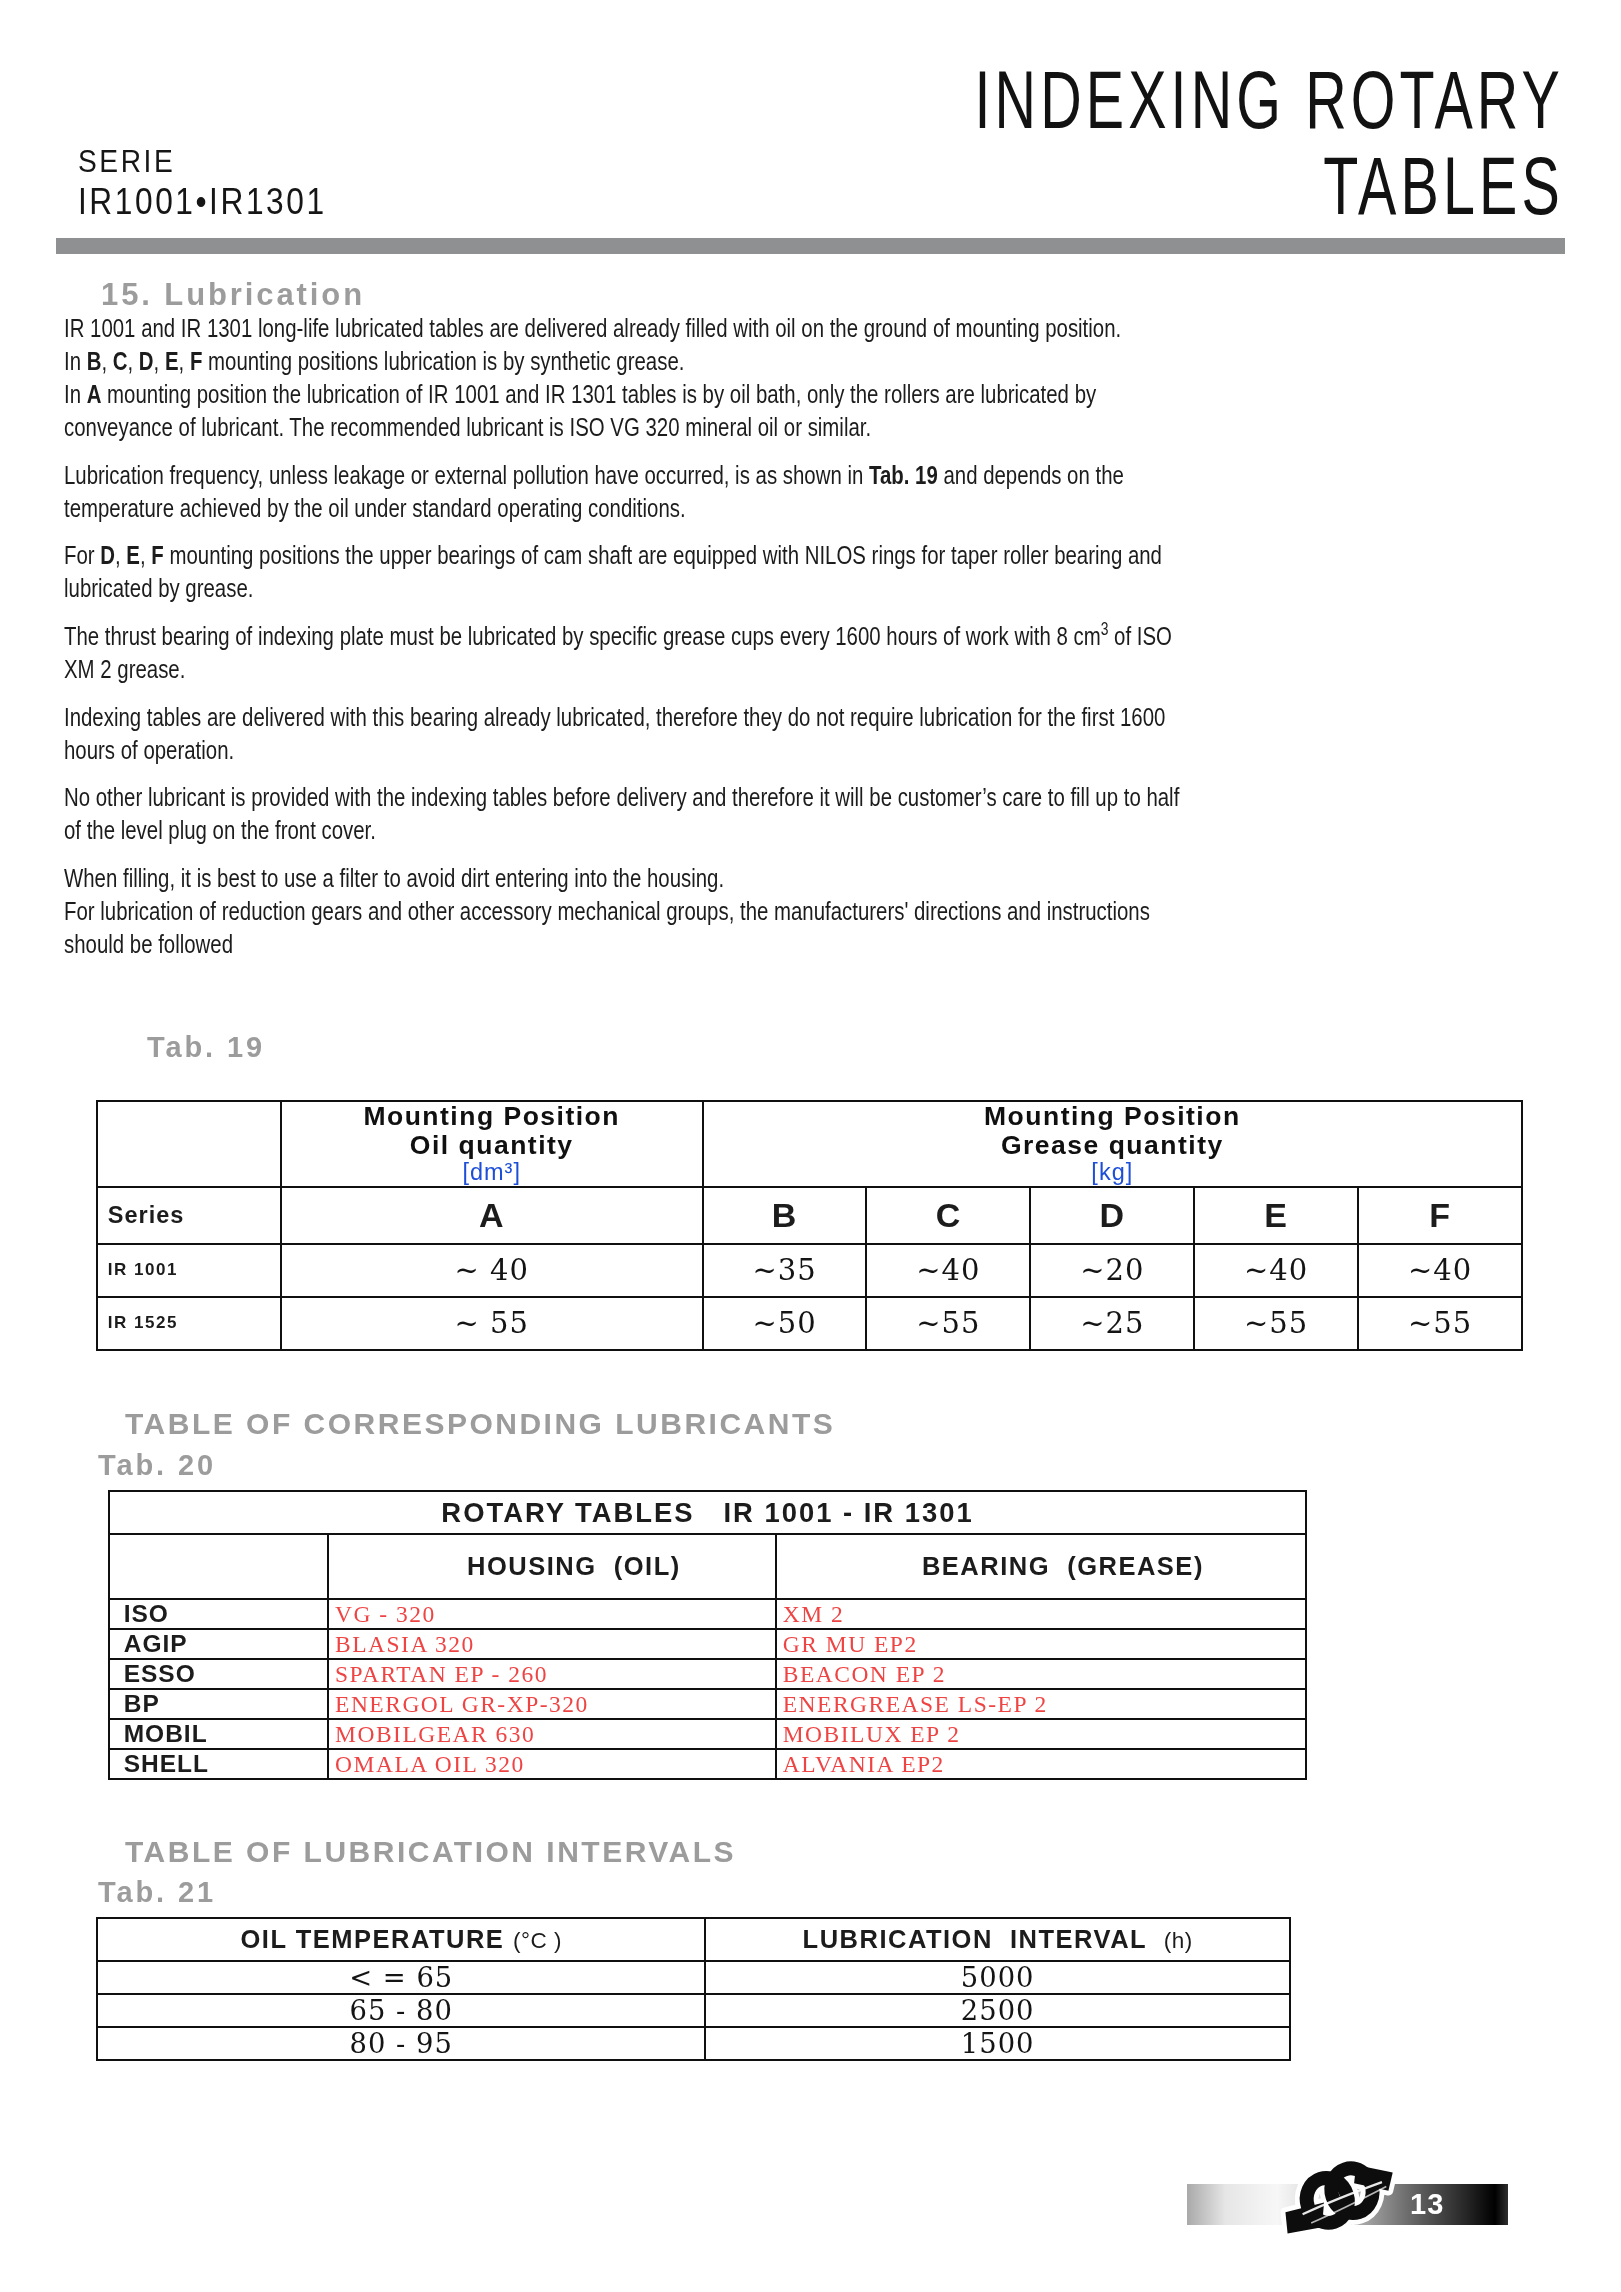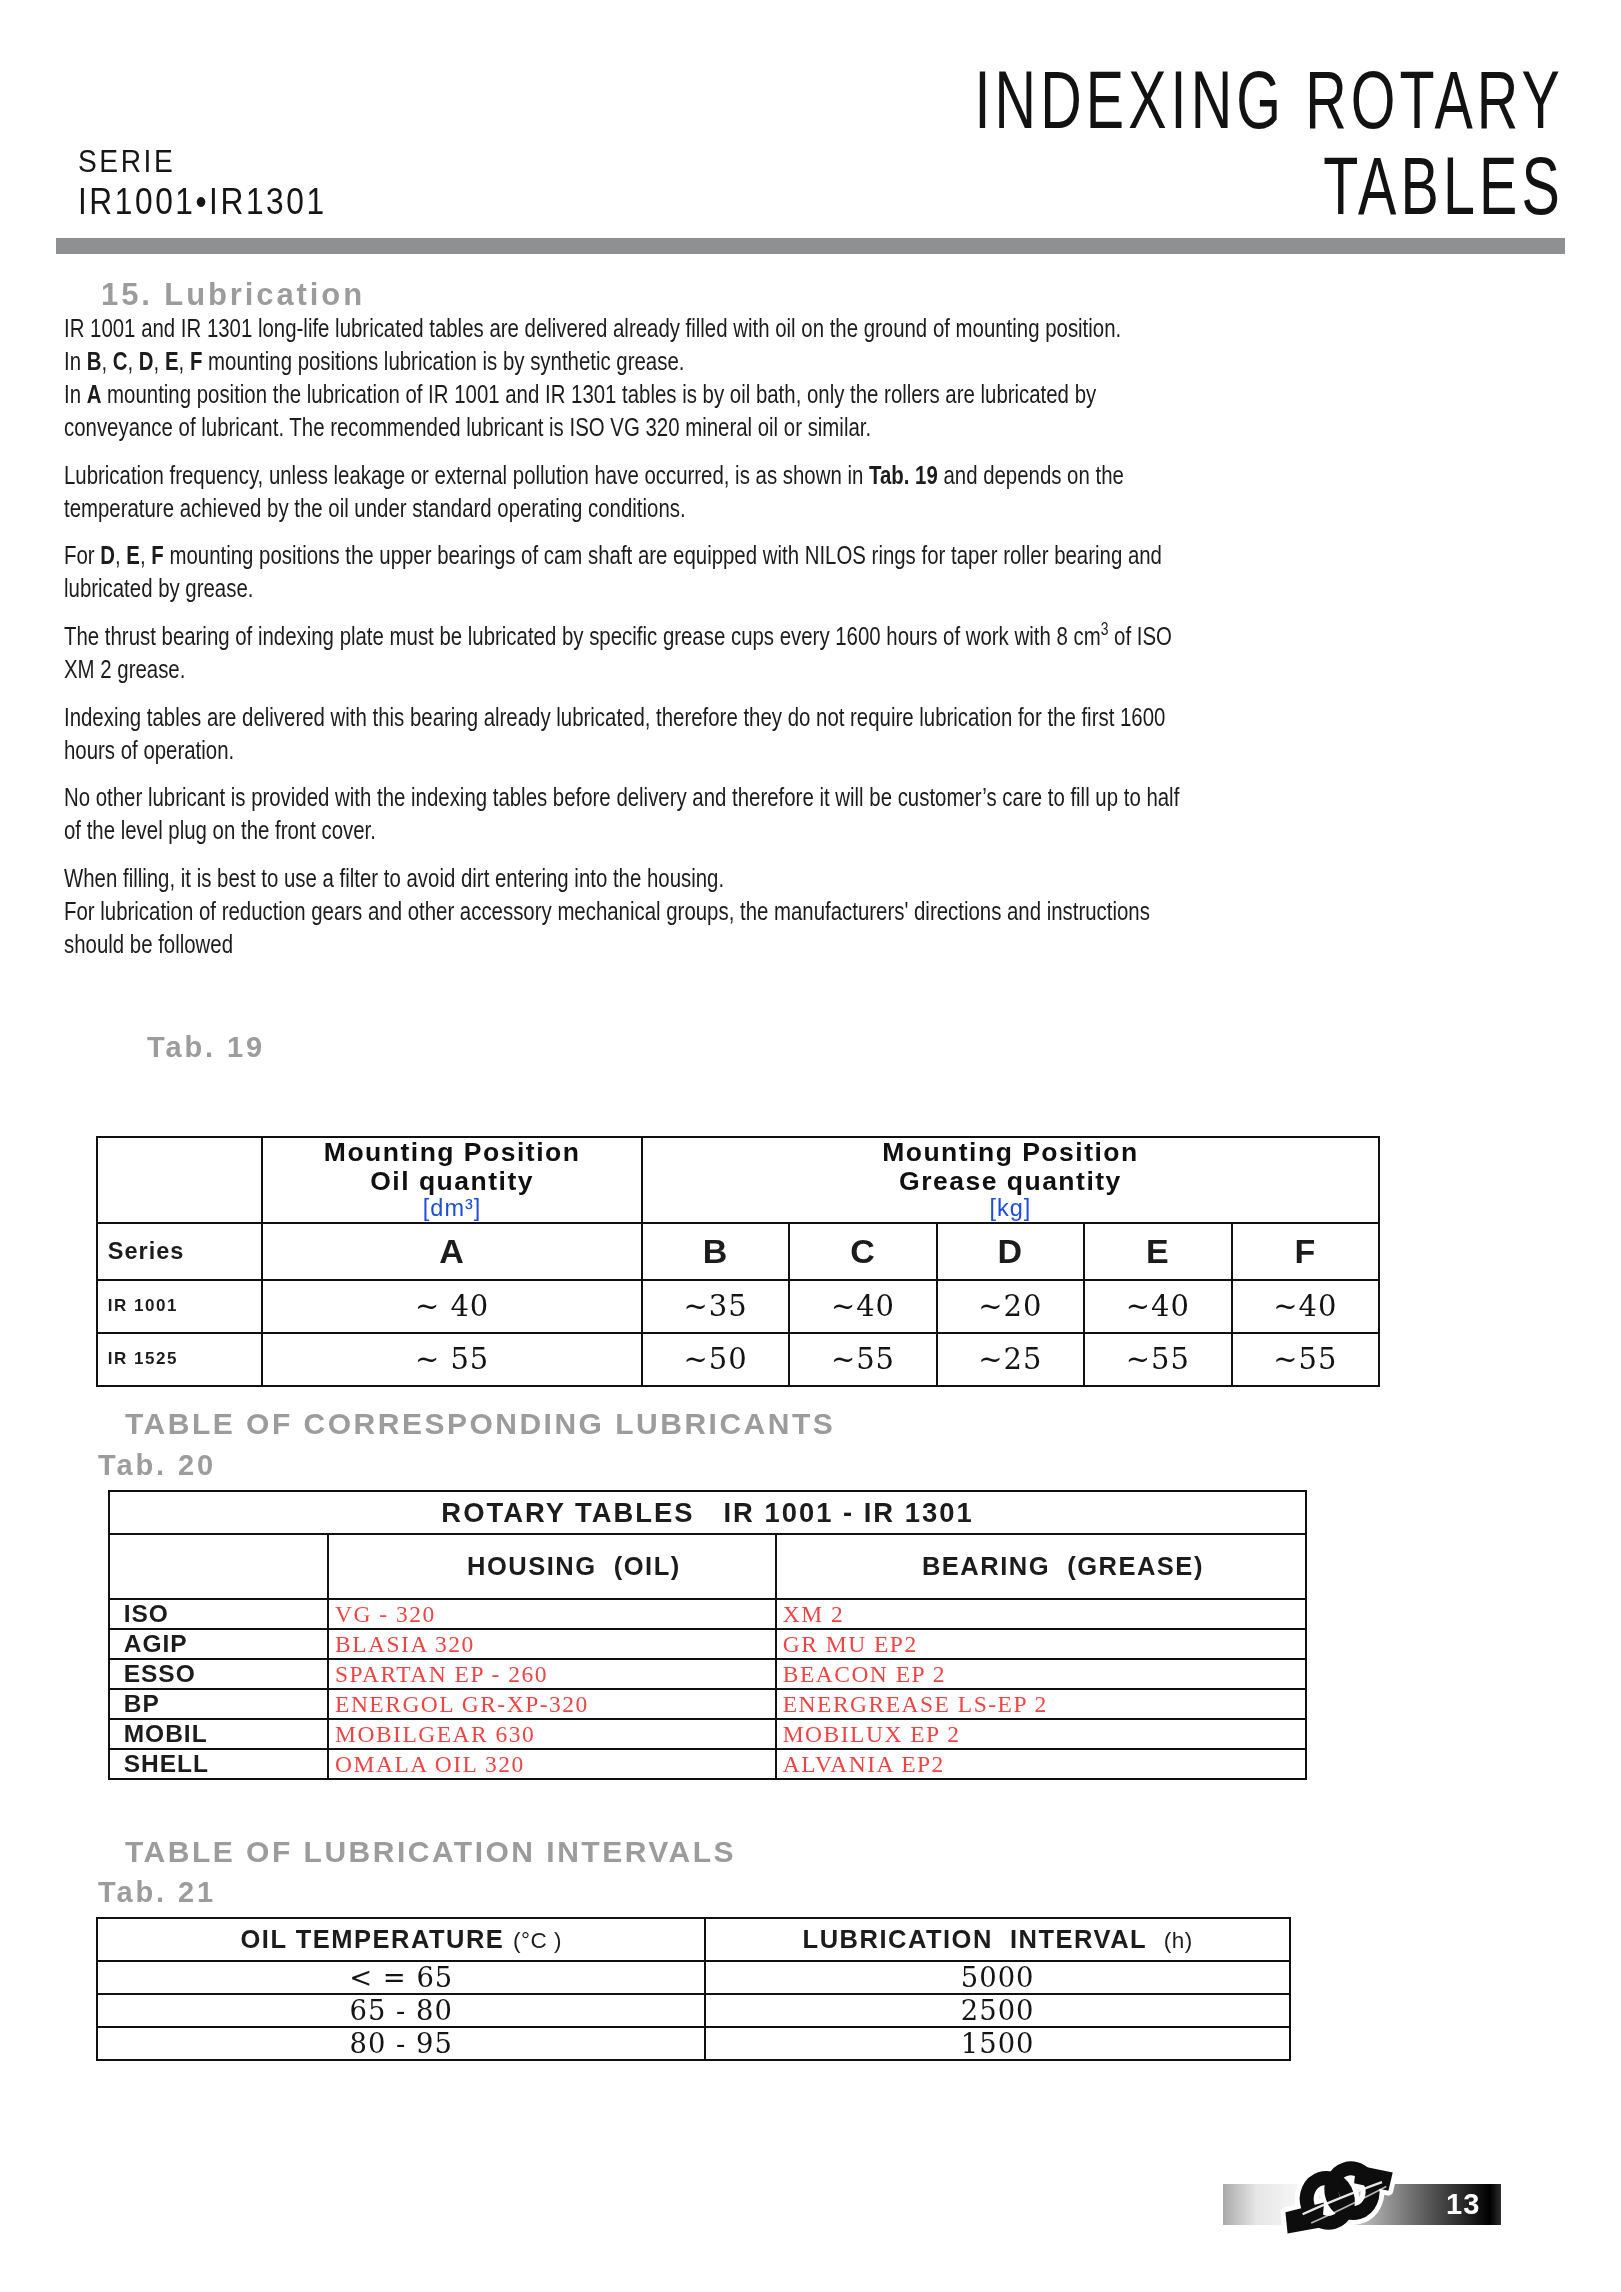--- a/index.html
+++ b/index.html
@@ -45,21 +45,21 @@
   }
   .title-20{left:125px;top:1407px;}
   .title-21{left:125px;top:1835px;}
   
   table{border-collapse:collapse;table-layout:fixed;position:absolute;background:#fff;}
   th,td{border:2px solid #101010;border-top-width:2.9px;border-bottom-width:2.9px;
         text-align:center;vertical-align:middle;padding:0 3.9px;overflow:hidden;}
   table{border:2.9px solid #101010;}
   .num-val{font-family:"DejaVu Serif",serif;font-weight:400;letter-spacing:1px;color:#141414;}
   
-  #table19{left:96px;top:1100px;width:1284px;margin-top:36px;}
+  #table19{left:96px;top:1100px;width:1427px;}
   #table19 .t19-group-row th{height:82px;}
   #table19 .t19-colhdr-row th{height:55px;}
   #table19 tbody tr{height:53px;}
   .g-line{font-size:26.5px;font-weight:bold;letter-spacing:1.5px;line-height:29px;color:#101010;}
   .g-unit{font-size:23.5px;font-weight:normal;letter-spacing:1px;line-height:25.5px;color:#1d4ed8;}
   .t19-series-hdr{font-size:23.5px;font-weight:bold;letter-spacing:1px;text-align:left;padding-left:9.8px;}
   .t19-pos{font-size:34px;font-weight:bold;letter-spacing:1px;}
   .t19-series{font-size:17px;font-weight:bold;letter-spacing:1.5px;text-align:left;padding-left:9.8px;}
   .t19-val{font-size:29px;}
   
@@ -73,23 +73,22 @@
   .t20-val{font-size:23.5px;letter-spacing:1.5px;text-align:left;padding-left:6px;color:#ef4444;font-family:Liberation Serif, serif;}
   
   #table21{left:96px;top:1917px;width:1195px;}
   #table21 .t21-hdr-row th{height:41px;}
   #table21 tbody tr{height:31px;}
   .t21-colhdr{font-size:25.5px;font-weight:bold;letter-spacing:1.5px;white-space:pre;}
   .t21-unit{font-size:22.5px;font-weight:normal;letter-spacing:0.5px;}
   .t21-val{font-size:27.4px;}
   
   .footer-bar{
-    position:absolute;left:1187px;top:2184px;width:278px;height:41px;
+    position:absolute;left:1187px;top:2184px;width:321px;height:41px;
     background:linear-gradient(90deg,#a9a9a9 0%,#e6e6e6 12%,#f7f7f7 28%,#cfcfcf 45%,#999 58%,#5f5f5f 72%,#222 88%,#000 96%,#2e2e2e 100%);
-    margin-left:36px;
   }
   .page-number{
     position:absolute;left:223px;top:3.9px;font-size:29px;font-weight:bold;color:#fff;letter-spacing:1px;
   }
   .logo-wrap{position:absolute;left:1279px;top:2152px;width:118px;height:86px;}
 </style>
 </head>
 <body>
 
 <div class="page">

